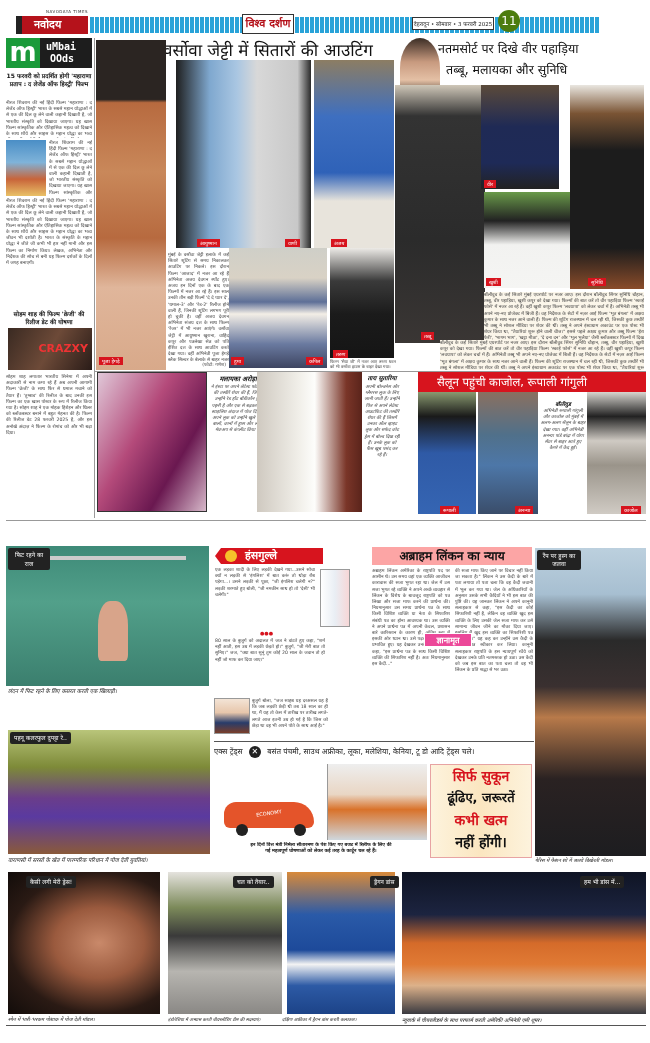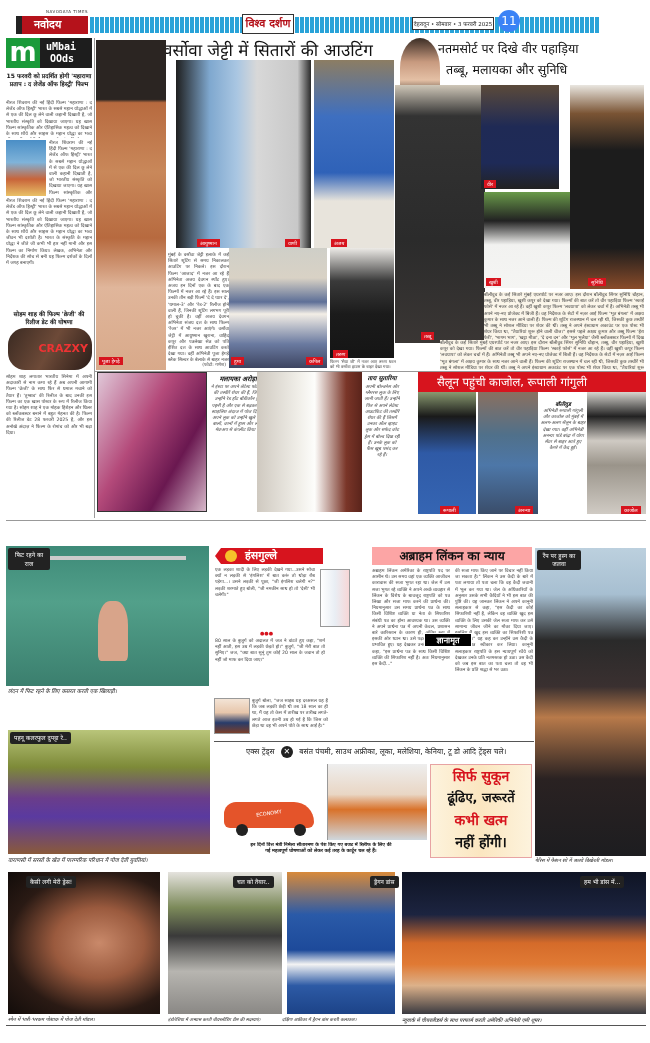--- a/index.html
+++ b/index.html
@@ -6,21 +6,21 @@
   body { width: 650px; height: 1043px; background: #fff; font-family: "DejaVu Sans", sans-serif; color: #222; position: relative; overflow: hidden; }
   .abs { position: absolute; }
   
   .mast { left: 6px; top: 6px; width: 640px; height: 28px; }
   .brand-small { position:absolute; left:40px; top:3px; font-size:4px; color:#333; letter-spacing:0.5px; }
   .brand { position:absolute; left:10px; top:10px; width:72px; height:18px; background:#b5121b; color:#fff; font-weight:bold; font-size:11px; line-height:18px; padding-left:12px; border-left:6px solid #222; }
   .stripe { position:absolute; left:84px; top:11px; width:510px; height:16px;
      background: repeating-linear-gradient(90deg,#29a3d8 0 4px,#fff 4px 5px); }
   .section-tab { position:absolute; left:236px; top:8px; width:52px; height:20px; background:#fff; border:1px solid #333; color:#b5121b; font-weight:bold; font-size:11px; text-align:center; line-height:18px; }
   .dateline { position:absolute; left:406px; top:11px; width:82px; height:13px; background:#fff; border:1px solid #333; font-size:5.5px; line-height:12px; text-align:center; }
-  .pageno { position:absolute; left:492px; top:4px; width:22px; height:22px; border-radius:50%; background:#3b82f6; color:#fff; font-size:12px; text-align:center; line-height:22px; }
+  .pageno { position:absolute; left:492px; top:4px; width:22px; height:22px; border-radius:50%; background:#4d7c0f; color:#fff; font-size:12px; text-align:center; line-height:22px; }
   
   .img { position:absolute; overflow:hidden; }
   .cap-red { position:absolute; background:#d7141e; color:#fff; font-size:5px; padding:1px 3px; }
   .headline { position:absolute; font-size:15px; color:#111; white-space:nowrap; }
   .txt { position:absolute; font-size:4.6px; line-height:6.2px; color:#444; text-align:justify; overflow:hidden; }
   .subhead { position:absolute; font-weight:bold; font-size:7px; color:#111; text-align:center; }
   .rule-v { position:absolute; width:1px; background:#999; }
   .rule-h { position:absolute; height:1px; background:#999; }
   .badge-dark { position:absolute; background:#222; color:#fff; font-size:6px; padding:2px 4px; border-radius:2px; }
   .caption { position:absolute; font-size:5.6px; font-style:italic; color:#222; white-space:nowrap; }
@@ -41,21 +41,21 @@
   <div style="position:absolute;left:0;top:0;width:34px;height:30px;background:#1a9a3a;color:#fff;font-weight:bold;font-size:26px;text-align:center;line-height:28px;">m</div>
   <div style="position:absolute;left:40px;top:3px;color:#fff;font-weight:bold;font-size:10px;font-family:'DejaVu Sans Mono',monospace;">uMbai</div>
   <div style="position:absolute;left:44px;top:15px;color:#fff;font-weight:bold;font-size:10px;font-family:'DejaVu Sans Mono',monospace;">OOds</div>
 </div>
 <div class="subhead" style="left:6px;top:72px;width:86px;font-size:6px;line-height:8px;">15 फरवरी को प्रदर्शित होगी 'महाराणा प्रताप : द लेजेंड ऑफ हिस्ट्री' फिल्म</div>
 <div class="txt" style="left:6px;top:100px;width:86px;height:38px;">नीरज शिवराम की नई हिंदी फिल्म 'महाराणा : द लेजेंड ऑफ हिस्ट्री' भारत के सबसे महान योद्धाओं में से एक की दिल छू लेने वाली कहानी दिखाती है, जो भारतीय संस्कृति को दिखाया जाएगा। यह खास फिल्म सांस्कृतिक और ऐतिहासिक महत्व को दिखाने के साथ शौर्य और साहस के महान योद्धा का भव्य जीवन भी दर्शाती है। भारत के संस्कृति के महान योद्धा ने जीते जी कभी भी हार नहीं मानी और इस फिल्म का निर्माण किया। लेखक, अभिनेता और निर्देशक की सोच से बनी यह फिल्म दर्शकों के दिलों में जगह बनाएगी।</div>
 <div class="img" style="left:6px;top:140px;width:40px;height:56px;background:linear-gradient(180deg,#4a8ec6 0%,#7fb3d9 40%,#c8643a 70%,#e9c167 100%);"></div>
 <div class="txt" style="left:49px;top:140px;width:43px;height:56px;">नीरज शिवराम की नई हिंदी फिल्म 'महाराणा : द लेजेंड ऑफ हिस्ट्री' भारत के सबसे महान योद्धाओं में से एक की दिल छू लेने वाली कहानी दिखाती है, जो भारतीय संस्कृति को दिखाया जाएगा। यह खास फिल्म सांस्कृतिक और ऐतिहासिक महत्व को दिखाने के साथ शौर्य और साहस के महान योद्धा का भव्य जीवन भी दर्शाती है। भारत के संस्कृति के महान योद्धा ने जीते जी कभी भी हार नहीं मानी और इस फिल्म का निर्माण किया। लेखक, अभिनेता और निर्देशक की सोच से बनी यह फिल्म दर्शकों के दिलों में जगह बनाएगी।</div>
 <div class="txt" style="left:6px;top:198px;width:86px;height:108px;">नीरज शिवराम की नई हिंदी फिल्म 'महाराणा : द लेजेंड ऑफ हिस्ट्री' भारत के सबसे महान योद्धाओं में से एक की दिल छू लेने वाली कहानी दिखाती है, जो भारतीय संस्कृति को दिखाया जाएगा। यह खास फिल्म सांस्कृतिक और ऐतिहासिक महत्व को दिखाने के साथ शौर्य और साहस के महान योद्धा का भव्य जीवन भी दर्शाती है। भारत के संस्कृति के महान योद्धा ने जीते जी कभी भी हार नहीं मानी और इस फिल्म का निर्माण किया। लेखक, अभिनेता और निर्देशक की सोच से बनी यह फिल्म दर्शकों के दिलों में जगह बनाएगी।</div>
 <div class="subhead" style="left:6px;top:310px;width:86px;font-size:6px;line-height:8px;">सोहम शाह की फिल्म 'क्रेजी' की रिलीज डेट की घोषणा</div>
-<div class="img" style="left:8px;top:328px;width:84px;height:42px;background:linear-gradient(120deg,#3a2a22,#6d4a38 50%,#2a1c18);border-radius:17px;">
+<div class="img" style="left:8px;top:328px;width:84px;height:42px;background:linear-gradient(120deg,#3a2a22,#6d4a38 50%,#2a1c18);">
   <div style="position:absolute;right:4px;top:14px;color:#e33;font-weight:bold;font-size:11px;">CRAZXY</div>
 </div>
 <div class="txt" style="left:6px;top:374px;width:86px;height:142px;">सोहम शाह लगातार भारतीय सिनेमा में अपनी अदाकारी से नाम कमा रहे हैं अब अपनी आगामी फिल्म 'क्रेजी' के साथ फिर से धमाल मचाने को तैयार हैं। 'तुम्बाड' की रिलीज के बाद उनकी इस फिल्म का एक खास पोस्टर के रूप में रिलीज किया गया है। सोहम शाह ने एक मोहक हिरोइन और थ्रिलर को ब्लॉकबस्टर बनाने में बहुत मेहनत की है। फिल्म की रिलीज डेट 28 फरवरी 2025 है, और इस अनोखे अंदाज़ ने फिल्म के रोमांच को और भी बढ़ा दिया।</div>
 
 <div class="rule-v" style="left:94px;top:38px;height:480px;"></div>
 
 <div class="headline" style="left:163px;top:38px;font-size:17px;">वर्सोवा जेट्टी में सितारों की आउटिंग</div>
 <div class="img" style="left:96px;top:40px;width:70px;height:330px;background:linear-gradient(180deg,#2b2522 0%,#2b2522 18%,#b76a3f 19%,#c9885a 40%,#b76a3f 60%,#e0b69b 75%,#d8a98a 100%);"></div>
 <div class="img" style="left:176px;top:60px;width:135px;height:188px;background:linear-gradient(90deg,#1f1f1f 0%,#7fa8cf 25%,#a9c6e2 45%,#d8d8d8 60%,#c8c8c8 90%,#2a2a2a 100%);"></div>
 <div class="cap-red" style="left:197px;top:239px;">आयुष्मान</div>
@@ -130,28 +130,28 @@
 <div style="position:absolute;left:260px;top:630px;color:#d7141e;font-size:5px;">●●●</div>
 <div class="txt" style="left:215px;top:638px;width:110px;height:34px;">80 साल के बुजुर्ग को अदालत में जज ने डांटते हुए कहा, "शर्म नहीं आती, इस उम्र में लड़की छेड़ते हो।" बुजुर्ग, "जी मेरी बात तो सुनिए।" जज, "क्या बात सुनूं तुम कोई 20 साल के जवान तो हो नहीं जो माफ कर दिया जाए।"</div>
 <div class="img" style="left:214px;top:698px;width:36px;height:36px;border:1px solid #999;background:linear-gradient(180deg,#f3e4d6 0%,#e7c6ab 40%,#283c6a 70%,#7a3e2a 100%);"></div>
 <div class="txt" style="left:252px;top:698px;width:76px;height:40px;">बुजुर्ग बोला, "जज साहब यह दरअसल यह है कि जब लड़की छेड़ी थी तब 18 साल का ही था, मैं यह तो केस में तारीख पर तारीख लगते-लगते आज इतनी उम्र हो गई है कि जिस को छेड़ा था वह भी अपने पोते के साथ आई है।"</div>
 
 <div class="abs" style="left:372px;top:547px;width:160px;height:18px;background:#fca5a5;">
   <div style="font-weight:bold;font-size:12px;text-align:center;line-height:18px;color:#111;">अब्राहम लिंकन का न्याय</div>
 </div>
 <div class="txt" style="left:372px;top:568px;width:78px;height:170px;">अब्राहम लिंकन अमेरिका के राष्ट्रपति पद पर आसीन थे। उस समय वहां एक व्यक्ति आजीवन कारावास की सजा भुगत रहा था। जेल में उस सजा भुगत रहे व्यक्ति ने अपने अच्छे व्यवहार से लिंकन के विरोध के बावजूद राष्ट्रपति को पत्र लिखा और सजा माफ करने की प्रार्थना की। नियमानुसार उस समय प्रार्थना पत्र के साथ किसी विशिष्ट व्यक्ति या नेता के सिफारिश संबंधी पत्र का होना आवश्यक था। उस व्यक्ति ने अपने प्रार्थना पत्र में अपनी केवल, प्रशासन बारे कारिस्तान के कारण ही, अंतिम रूप में इसकी ओर ध्यान था। उसे पढ़कर लिंकन बहुत प्रभावित हुए। यह देखकर उनके सलाहकार ने कहा, "इस प्रार्थना पत्र के साथ किसी विशिष्ट व्यक्ति की सिफारिश नहीं है। अतः नियमानुसार इस कैदी..."</div>
 <div class="txt" style="left:455px;top:568px;width:78px;height:170px;">की सजा माफ किए जाने पर विचार नहीं किया जा सकता है।" लिंकन ने उस कैदी के बारे में पता लगाया तो पता चला कि वह कैदी जवानी में भूल कर गया था। जेल के अधिकारियों के अनुसार उसके सभी कैदियों ने भी इस बात की पुष्टि की। यह जानकर लिंकन ने अपने कानूनी सलाहकार से कहा, "इस कैदी का कोई सिफारिशी नहीं है, लेकिन वह व्यक्ति खुद इस व्यक्ति के लिए उसकी जेल सजा माफ कर उसे सामान्य जीवन जीने का मौका दिया जाए। इसलिए मैं खुद इस व्यक्ति का सिफारिशी पत्र लिखता हूं।" यह कह कर उन्होंने उस कैदी के प्रार्थना पत्र स्वीकार कर लिया। कानूनी सलाहकार राष्ट्रपति के इस न्यायपूर्ण रवैये को देखकर उनके प्रति नतमस्तक हो उठा। उस कैदी को जब इस बात का पता चला तो वह भी लिंकन के प्रति श्रद्धा से भर उठा।</div>
-<div class="abs" style="left:424px;top:633px;width:48px;height:14px;background:#000000;color:#fff;font-weight:bold;font-size:8px;text-align:center;line-height:14px;border:1px solid #fff;">ज्ञानामृत</div>
+<div class="abs" style="left:424px;top:633px;width:48px;height:14px;background:#ec4899;color:#fff;font-weight:bold;font-size:8px;text-align:center;line-height:14px;border:1px solid #fff;">ज्ञानामृत</div>
 
 <div class="img" style="left:535px;top:548px;width:111px;height:308px;background:linear-gradient(180deg,#bcd0de 0%,#a7bfd1 15%,#2a2a2a 30%,#3a3030 45%,#b87a4a 55%,#2a2222 75%,#1d1d20 100%);"></div>
 <div class="badge-dark" style="left:537px;top:550px;width:44px;text-align:center;line-height:8px;">रैंप पर हुस्न का जलवा</div>
 <div class="caption" style="left:535px;top:857px;font-size:5px;">पेरिस में फैशन शो में जलवे बिखेरती मॉडल।</div>
 
 <div class="rule-h" style="left:214px;top:741px;width:320px;background:#555;"></div>
-<div class="abs" style="left:214px;top:745px;width:320px;height:14px;font-size:7.5px;line-height:14px;white-space:nowrap;margin-left:32px;">
+<div class="abs" style="left:214px;top:745px;width:320px;height:14px;font-size:7.5px;line-height:14px;white-space:nowrap;">
   <span>एक्स ट्रेंड्स</span>
   <span style="display:inline-block;width:12px;height:12px;border-radius:50%;background:#222;color:#fff;font-size:8px;text-align:center;line-height:12px;margin:0 4px;vertical-align:middle;">✕</span>
   <span>बसंत पंचमी, साउथ अफ्रीका, लूका, मलेशिया, केनिया, टू डो आदि ट्रेंड्स चले।</span>
 </div>
 
 <div class="img" style="left:214px;top:764px;width:110px;height:76px;background:#fff;">
   <div style="position:absolute;left:10px;top:38px;width:90px;height:26px;background:#e4542a;border-radius:12px 20px 6px 6px;">
     <div style="position:absolute;left:32px;top:8px;color:#fff;font-size:5px;transform:rotate(-8deg);">ECONOMY</div>
   </div>
   <div style="position:absolute;left:22px;top:60px;width:12px;height:12px;border-radius:50%;background:#222;"></div>

